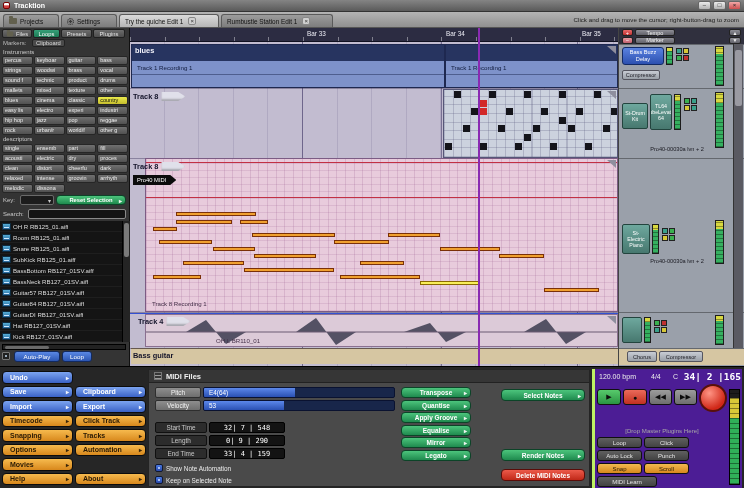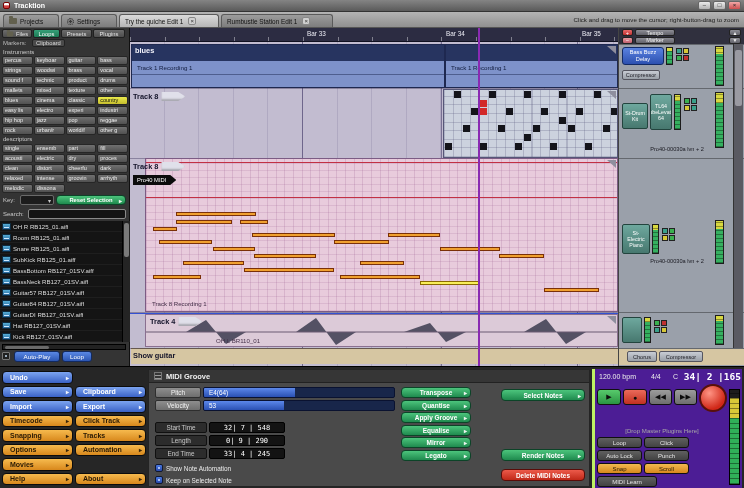--- a/index.html
+++ b/index.html
@@ -410,36 +410,36 @@
           <div class="note" style="left: 1.5%; top: 76%; width: 10.1%;"></div>
           <div class="note" style="left: 41.2%; top: 76%; width: 16.9%;"></div>
           <div class="note selnote" style="left: 58.1%; top: 80.5%; width: 12.6%;"></div>
           <div class="note" style="left: 84.6%; top: 85%; width: 11.6%;"></div>
         </div>
       <span class="cliptext" style="left:6px;bottom:4px">Track 8 Recording 1</span>
       <div class="fold"></div>
     </div>
 
     <div class="autoline" style="left:0;right:0;top:285px"></div>
-    <div class="tname" style="left:20px;top:289px">
+    <div class="tname" style="left:8px;top:289px">
       <span>Track 4</span>
       <span class="tarrow"></span>
     </div>
     <div class="waveclip" style="left:15px;top:286px;width:473px;height:33px">
       <svg width="473" height="33">
         <polygon points="0,17 40,17 60,5 80,29 100,17 150,17 170,3 190,30 210,17 258,17 284,8 300,27 320,17 378,17 400,4 420,29 440,17 473,17" fill="#3c3c50" opacity="0.85"></polygon>
         <line x1="0" y1="17" x2="473" y2="17" stroke="#6a5a72" stroke-width="1"></line>
       </svg>
       <span class="cliptext" style="left:70px;top:22px">OH L BR110_01</span>
       <div class="fold"></div>
     </div>
 
     <div class="bassstrip" style="left:1px;top:320px;width:487px;height:16px"></div>
     <div class="tname" style="left:3px;top:323px">
-        <span>Show guitar</span>
+        <span>Bass guitar</span>
       </div>
 
     <div class="cursor" style="left:348px"></div>
   </div>
 
   <div class="rpanel">
     <div class="rtop">
       <div class="tinybtn red" style="left:3px;top:1px;width:11px;height:7px">+</div>
       <div class="tinybtn rose" style="left:3px;top:8.5px;width:11px;height:7px">−</div>
       <div class="tinybtn gray" style="left:16px;top:1px;width:40px;height:7px">Tempo</div>
@@ -552,40 +552,40 @@
           <span>Help</span>
         </div>
         <div class="act orange">
           <span>About</span>
         </div>
       </div>
 
     <div class="props">
       <div class="phead">
         <span class="ic"></span>
-        <span class="t">MIDI Groove</span>
+        <span class="t">MIDI Files</span>
       </div>
 
       <div class="plabel" style="left:6px;top:17px;width:46px">Pitch</div>
       <div class="pslider" style="left:54px;top:17px;width:192px">
         <div class="pfill" id="pitch-fill" style="width: 48%;"></div>
         <span class="sval">E4(64)</span>
       </div>
       <div class="plabel" style="left:6px;top:30px;width:46px">Velocity</div>
       <div class="pslider" style="left:54px;top:30px;width:192px">
         <div class="pfill" id="vel-fill" style="width: 42%;"></div>
         <span class="sval">53</span>
       </div>
 
       <div class="dlabel" style="left:6px;top:52px;width:52px">Start Time</div>
       <div class="dval" style="left:60px;top:52px;width:76px">32| 7 | 548</div>
       <div class="dlabel" style="left:6px;top:65px;width:52px">Length</div>
       <div class="dval" style="left:60px;top:65px;width:76px">0| 9 | 290</div>
       <div class="dlabel" style="left:6px;top:78px;width:52px">End Time</div>
-      <div class="dval" style="left:60px;top:78px;width:76px">33| 4 | 245</div>
+      <div class="dval" style="left:60px;top:78px;width:76px">33| 4 | 159</div>
 
       <div class="chk" style="left:6px;top:94px">
         <span class="box"></span>
         <span>Show Note Automation</span>
       </div>
       <div class="chk" style="left:6px;top:106px">
         <span class="box"></span>
         <span>Keep on Selected Note</span>
       </div>
 

